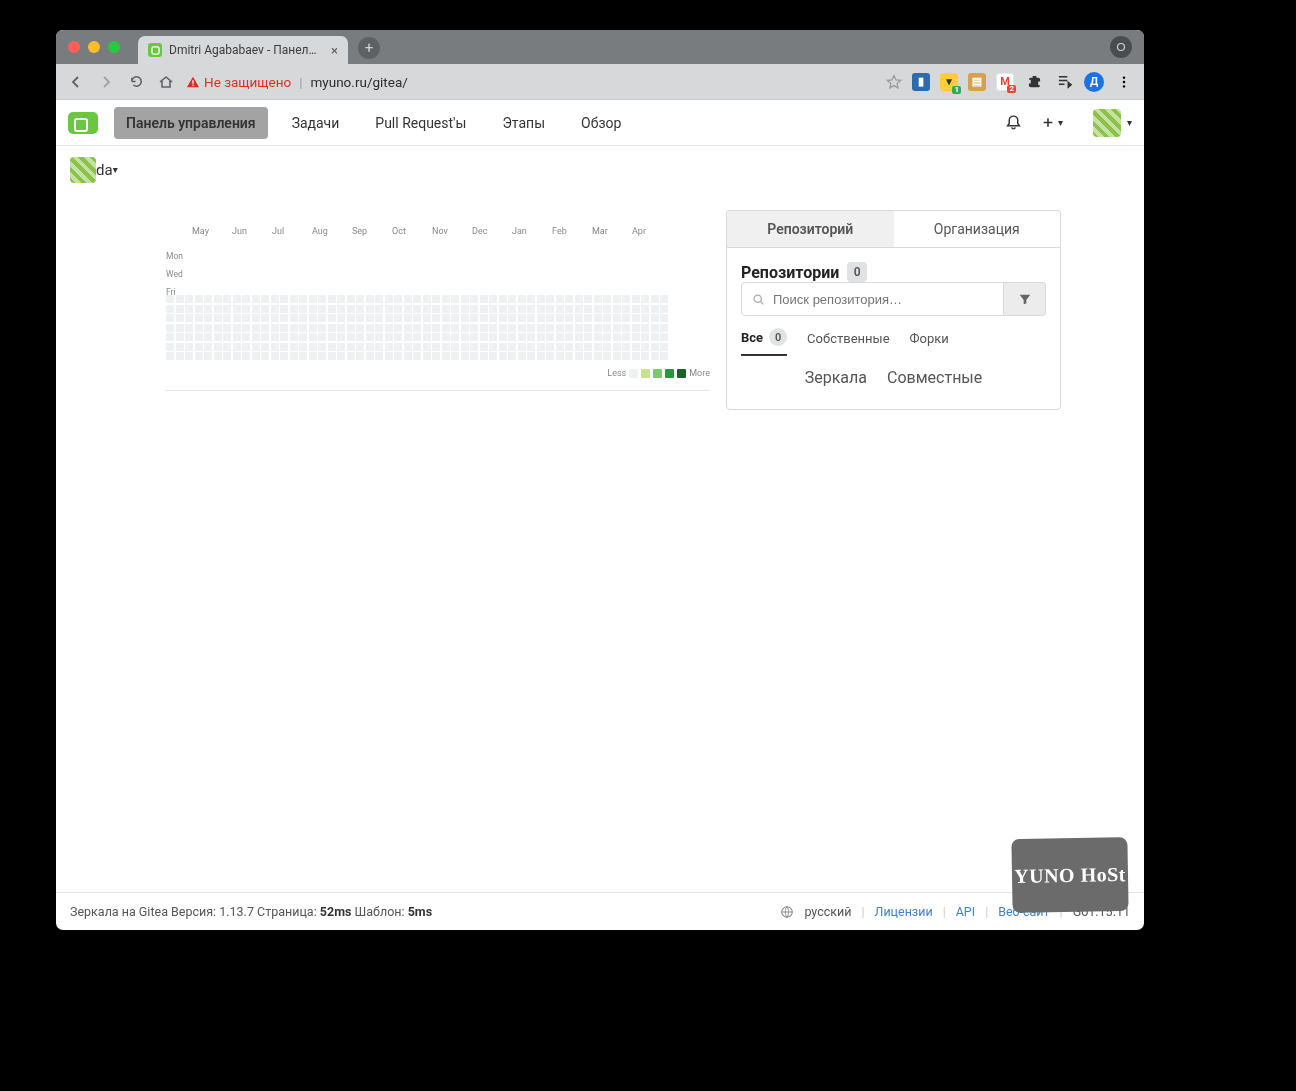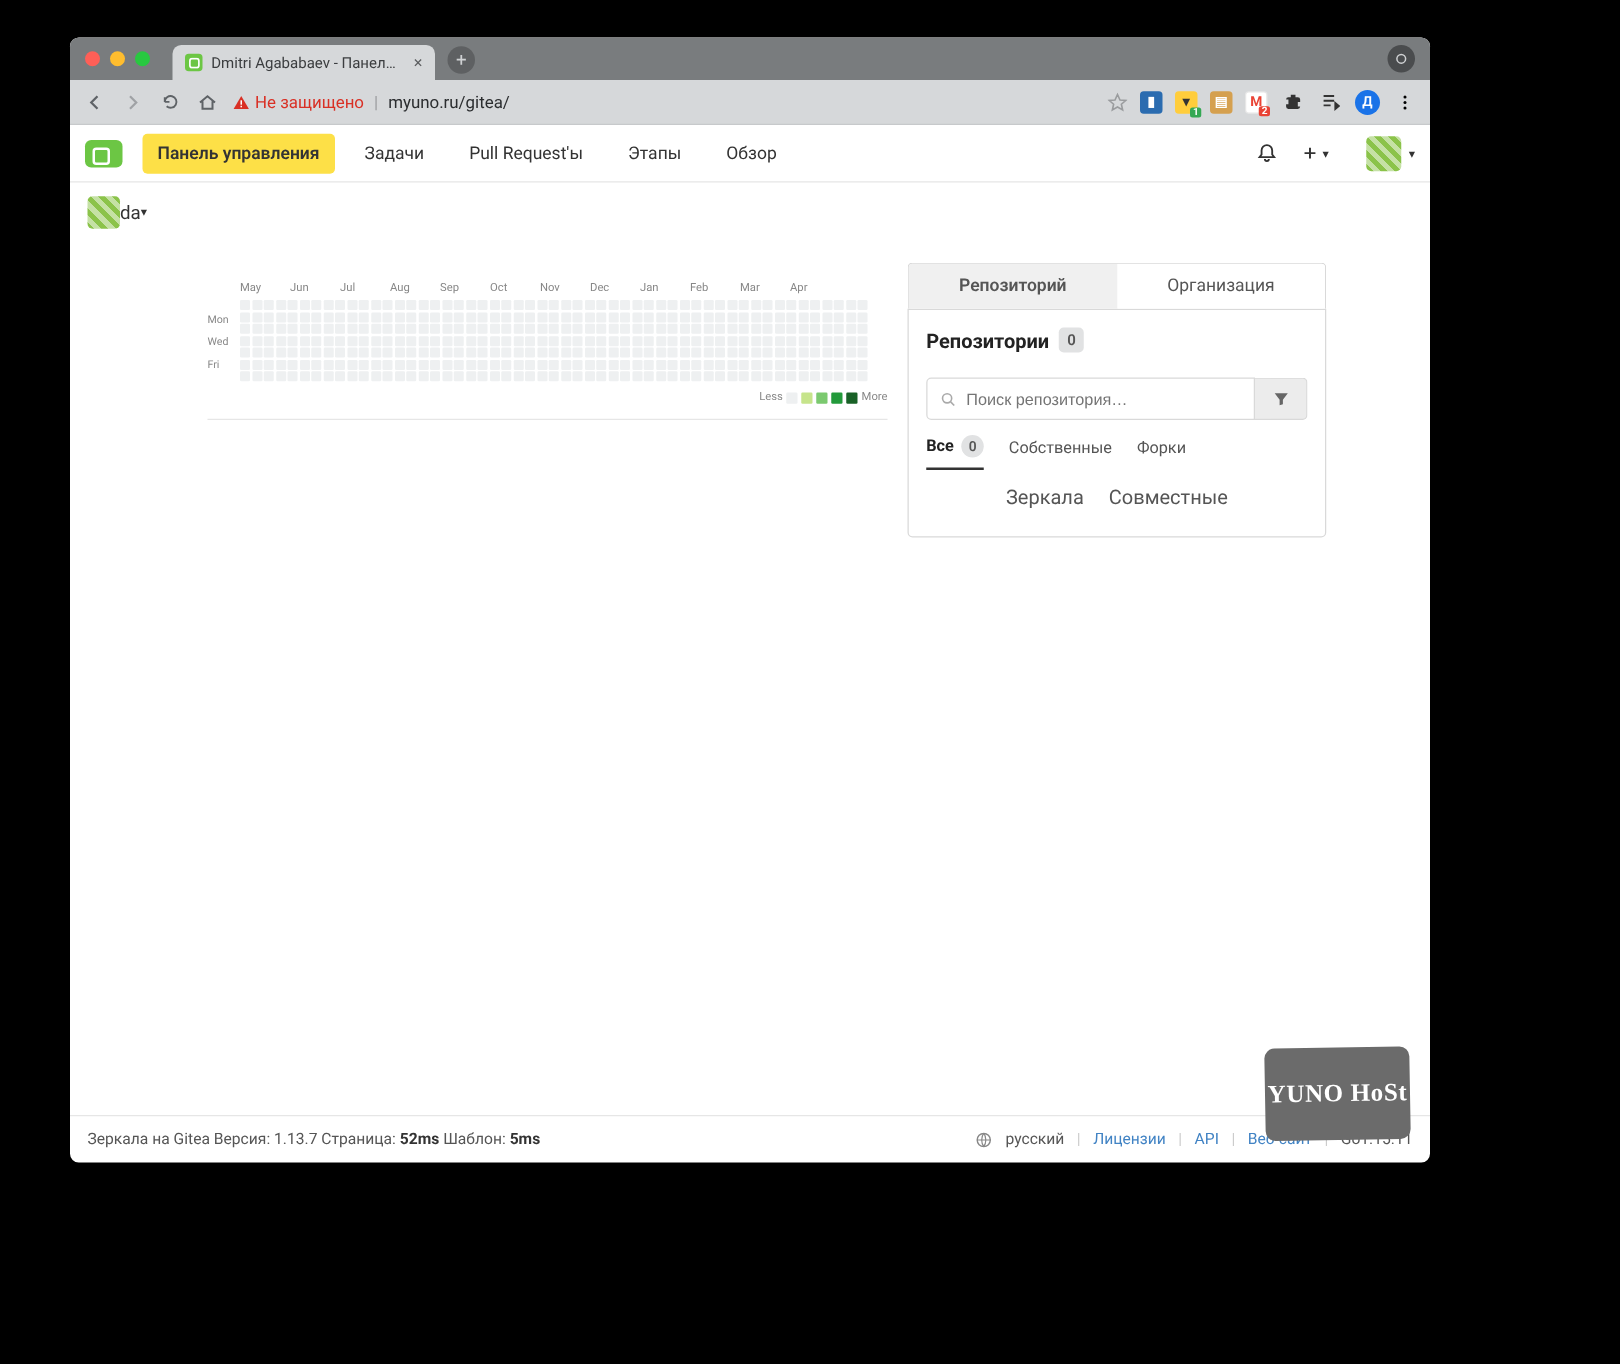--- a/index.html
+++ b/index.html
@@ -28,54 +28,54 @@
 .badge-sm { position: relative; }
 .badge-sm .b { position: absolute; right: -3px; bottom: -3px; font-size: 8px; background: #fff; border-radius: 2px; padding: 0 2px; line-height: 1; }
 .profile { width: 20px; height: 20px; border-radius: 50%; background: #1a73e8; color: #fff; font-size: 11px; font-weight: 600; display:flex; align-items:center; justify-content:center; }
 
 
 .gnav { height: 46px; border-bottom: 1px solid #e6e6e6; display: flex; align-items: center; padding: 0 12px; gap: 16px; }
 .glogo { width: 30px; height: 22px; background: #6cc644; border-radius: 5px; position: relative; }
 .glogo::after { content:""; position:absolute; left:6px; top:6px; width:10px; height:10px; border:2px solid #fff; border-radius:3px; }
 .gtabs { display: flex; gap: 12px; align-items: center; }
 .gtab { padding: 8px 12px; font-size: 14px; color: #333; cursor: pointer; border-radius: 4px; }
-.gtab.active { background: #fde047; font-weight: 600; }
+.gtab.active { background: #a3a3a3; font-weight: 600; }
 .gnav .spacer { flex: 1; }
 .gicon { width: 22px; height: 22px; color: #333; display: flex; align-items: center; justify-content: center; }
 .avatar-sm { width: 28px; height: 28px; border-radius: 4px; background: #8bc34a; display: inline-block; }
 .av-pat { background: repeating-linear-gradient(45deg,#8bc34a 0 4px,#c5e1a5 4px 8px); }
 
 
 .ctx { height: 48px; display: flex; align-items: center; padding: 0 14px; border-bottom: 1px solid transparent; }
 .ctx .name { font-size: 15px; color: #333; }
 .caret { font-size: 10px; color: #333; }
 
 
 .main { flex: 1; padding: 0 14px 14px; display: flex; gap: 16px; align-items: flex-start; }
 .left { flex: 1; padding-top: 32px; padding-left: 96px; max-width: 640px; }
 .contrib-title { font-size: 18px; font-weight: 700; color: #222; margin-bottom: 14px; }
 .heatmap { display: flex; flex-direction: column; }
 .monthrow { display: flex; margin-left: 26px; margin-bottom: 4px; }
 .monthcell { width: 40px; font-size: 9px; color: #888; }
-.grid { display: flex; }
+.grid { display: flex; flex-direction: column; }
 .daylabels { width: 26px; display: flex; flex-direction: column; gap: 8px; margin-top: 2px; }
 .daylabels span { font-size: 8.5px; color: #888; height: 8px; }
 .cells { display: grid; grid-template-columns: repeat(53, 8px); grid-template-rows: repeat(7, 8px); gap: 1.5px; }
 .cell { background: #eef0f1; border-radius: 1px; }
 .legend { display: flex; justify-content: flex-end; align-items: center; gap: 3px; margin-top: 8px; font-size: 9px; color: #888; }
 .lsq { width: 9px; height: 9px; border-radius: 1px; }
 
 .divider { border-bottom: 1px solid #e6e6e6; margin-top: 12px; }
 
 .right { width: 335px; padding-top: 16px; }
 .ptabs { display: flex; border: 1px solid #d9d9d9; border-bottom: none; border-radius: 4px 4px 0 0; overflow: hidden; }
 .ptab { flex: 1; text-align: center; padding: 10px 0; font-size: 14px; color: #555; background: #fff; cursor: pointer; }
 .ptab.active { background: #f0f0f0; font-weight: 600; }
 .panel { border: 1px solid #d9d9d9; border-radius: 0 0 4px 4px; padding: 14px; }
-.phdr { display: flex; align-items: center; gap: 8px; margin-bottom: 20px; }
+.phdr { display: flex; align-items: center; gap: 8px; margin-bottom: 0; }
 .phdr h3 { font-size: 16px; font-weight: 700; color: #222; }
 .count-badge { background: #e1e2e3; color: #555; min-width: 20px; height: 20px; border-radius: 4px; display: inline-flex; align-items: center; justify-content: center; font-size: 12px; font-weight: 600; padding: 0 6px; }
 .searchrow { display: flex; margin-bottom: 12px; }
 .searchbox { flex: 1; display: flex; align-items: center; border: 1px solid #d9d9d9; border-radius: 4px 0 0 4px; padding: 0 10px; height: 34px; background: #fff; }
 .searchbox input { border: none; outline: none; font-size: 13px; flex: 1; background: transparent; }
 .searchbox .sicon { color: #aaa; margin-right: 8px; font-size: 13px; }
 .filterbtn { width: 42px; height: 34px; background: #ececec; border: 1px solid #d9d9d9; border-left: none; border-radius: 0 4px 4px 0; display: flex; align-items: center; justify-content: center; color: #666; }
 .filtertabs { display: flex; flex-wrap: wrap; justify-content: flex-start; gap: 18px 20px; font-size: 13px; }
 .ftab { color: #555; display: inline-flex; align-items: center; gap: 6px; padding-bottom: 8px; }
 .ftab.active { font-weight: 700; color: #222; border-bottom: 2px solid #333; }

